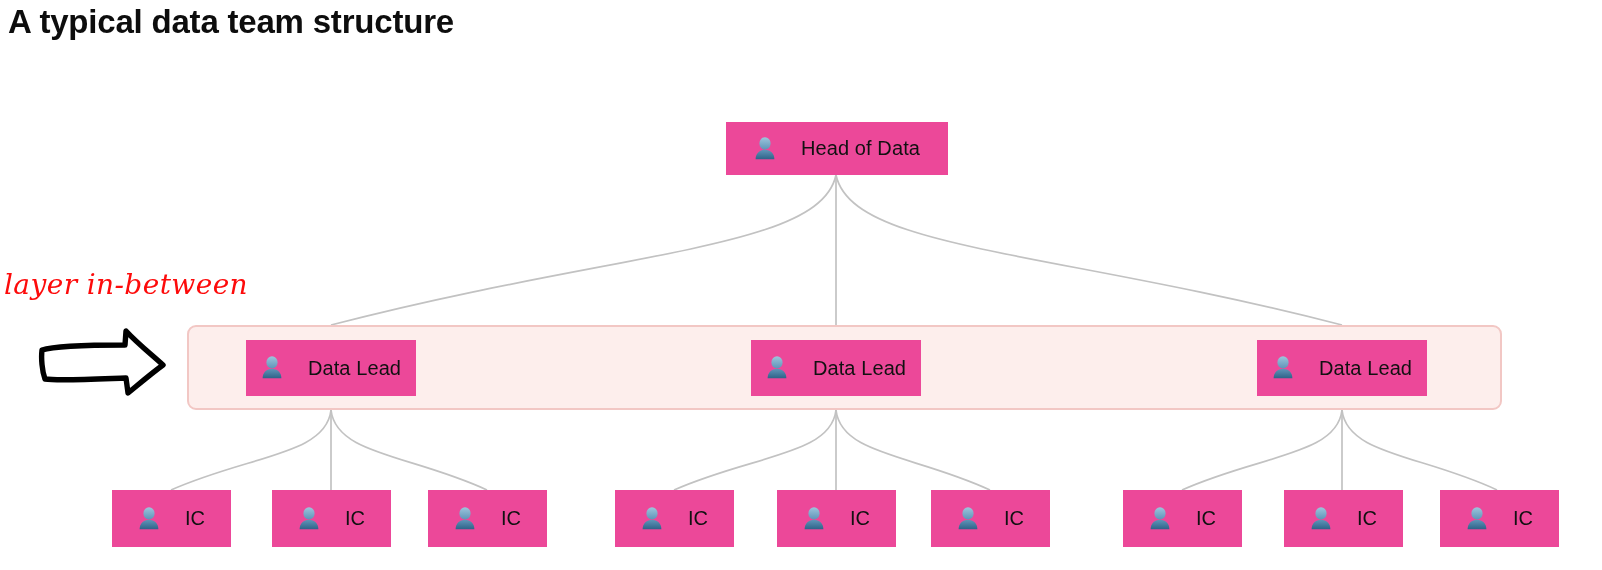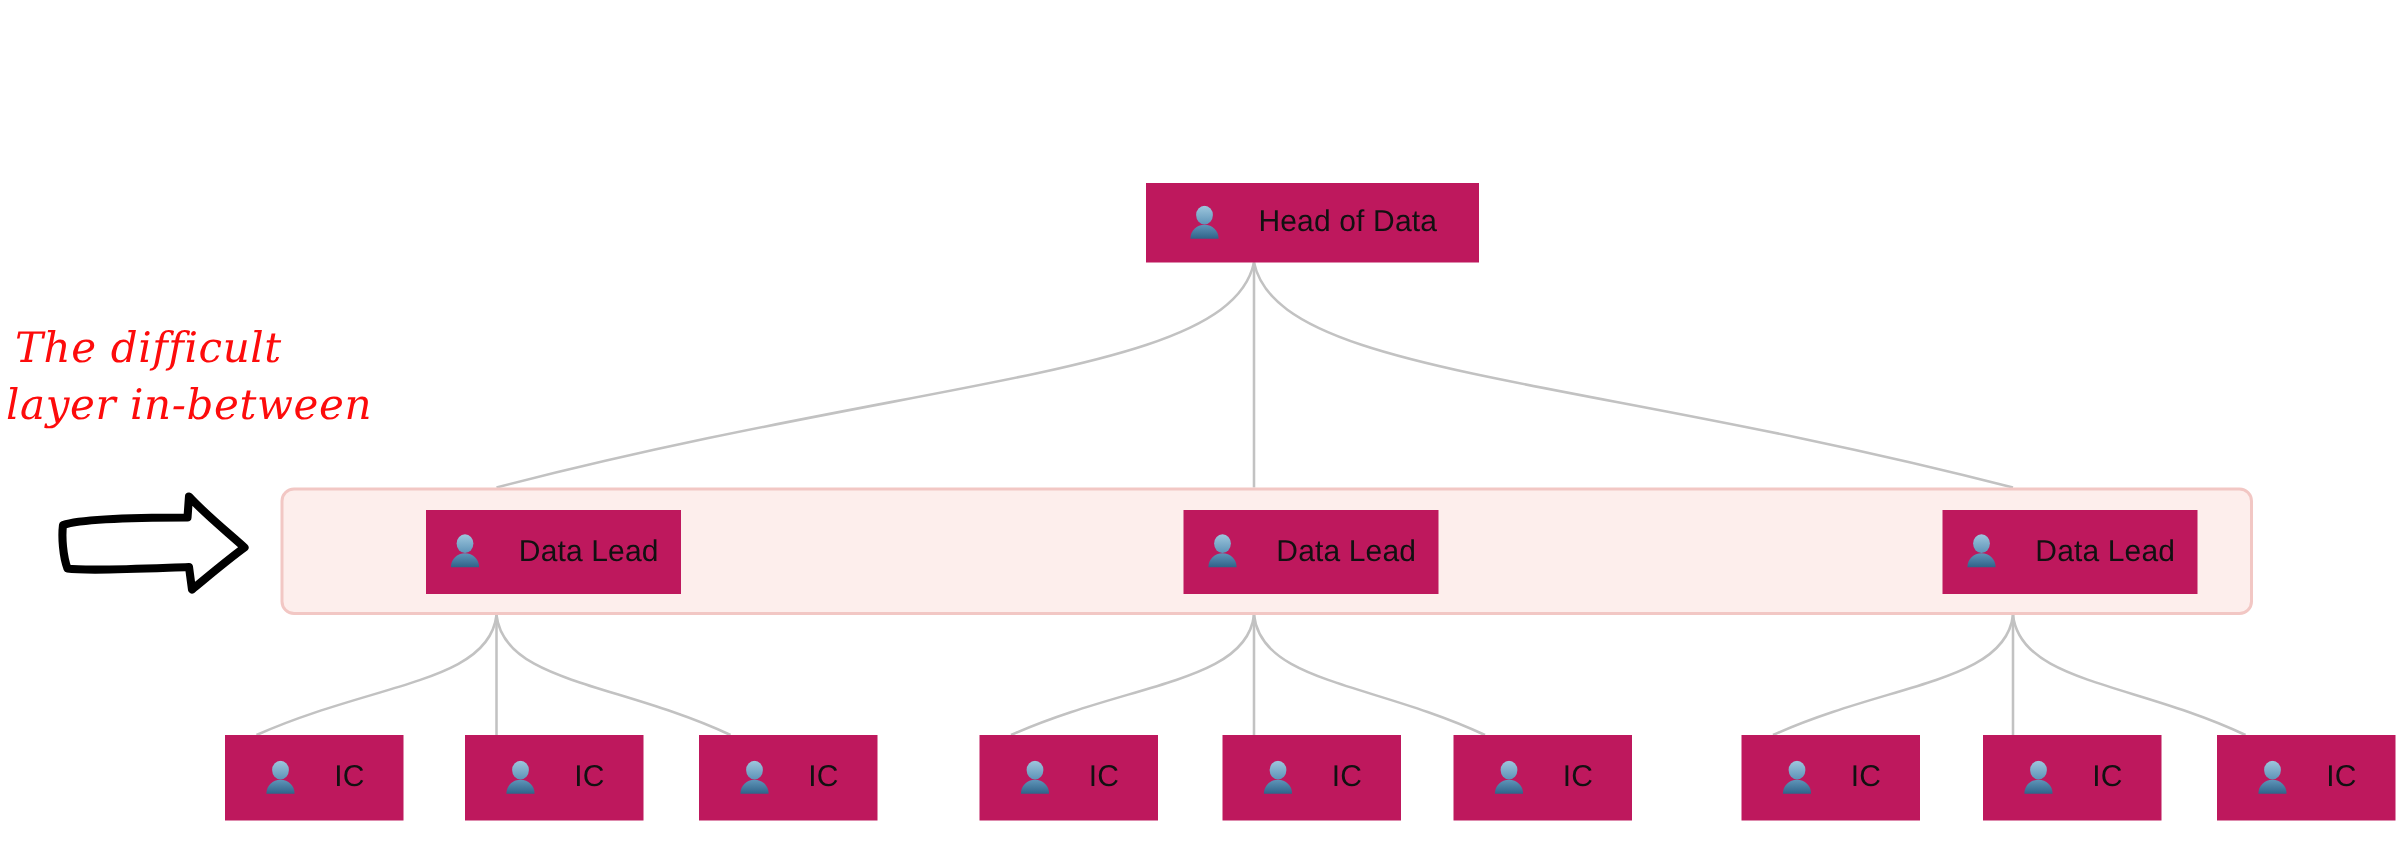--- a/index.html
+++ b/index.html
@@ -37,29 +37,28 @@
   }
   .band {
     position: absolute;
     background: #fdeeec;
     border: 2px solid #f2c7c4;
     border-radius: 9px;
     box-sizing: border-box;
   }
   .node {
     position: absolute;
-    background: #be185d;
+    background: #ec4899;
     box-sizing: border-box;
     display: flex;
     align-items: center;
     justify-content: center;
     gap: 25px;
     color: #111111;
     white-space: nowrap;
-    margin-left: 38px;
   }
   .node .label {
     font-size: 20px;
     font-weight: 400;
     letter-spacing: 0.1px;
   }
   .node-ic .label {
     font-size: 20px;
     text-align: center;
   }
@@ -71,34 +70,35 @@
   .annot-text {
     position: absolute;
     color: #fd0b0b;
     font-family: "DejaVu Serif", serif;
     font-style: italic;
     font-size: 28px;
     white-space: nowrap;
     letter-spacing: 0.4px;
   }
   #annot-line-1 { left: 10px; top: 215px; }
-  #annot-line-2 { left: 4px; top: 253px; font-style: italic; }
+  #annot-line-2 { left: 4px; top: 268px; font-style: italic; }
   #annot-arrow {
     position: absolute;
     left: 36px;
     top: 324px;
     width: 134px;
     height: 72px;
   }
 </style>
 </head>
 <body>
 
 <div id="canvas">
 
+  <div id="page-title">A typical data team structure</div>
 
   <svg id="wires" viewBox="0 0 1602 570">
     <defs>
       <g id="person-glyph">
         <ellipse cx="11" cy="6.4" rx="5.6" ry="6.2" fill="url(#pg1)"></ellipse>
         <path d="M1.6 22.2c0-5.6 4.2-9.4 9.4-9.4s9.4 3.8 9.4 9.4z" fill="url(#pg2)"></path>
       </g>
       <linearGradient id="pg1" x1="0" y1="0" x2="0" y2="1">
         <stop offset="0" stop-color="#9ec6dd"></stop>
         <stop offset="1" stop-color="#5e94b8"></stop>
@@ -241,20 +241,19 @@
 
   <div class="node node-ic" style="left:1440px; top:490px; width:119px; height:57px;">
     <span class="person-icon">
       <svg width="22" height="24" viewBox="0 0 22 24" aria-hidden="true">
           <use href="#person-glyph"></use>
         </svg>
     </span>
     <span class="label">IC</span>
   </div>
 
-  <div class="annot-text" id="annot-line-1">The difficult</div>
   <div class="annot-text" id="annot-line-2">layer in-between</div>
 
   <svg id="annot-arrow" viewBox="0 0 134 72">
     <path d="M6 26 C 18 22, 60 21, 89 21 L 90 7 C 101 19, 116 31, 127 41 C 116 49, 103 60, 92 69 L 90 54 C 62 55, 22 57, 9 55 C 6 47, 5 34, 6 26 Z" fill="none" stroke="#000000" stroke-width="5.4" stroke-linejoin="round" stroke-linecap="round"></path>
   </svg>
 
 </div>
 
 </body></html>

